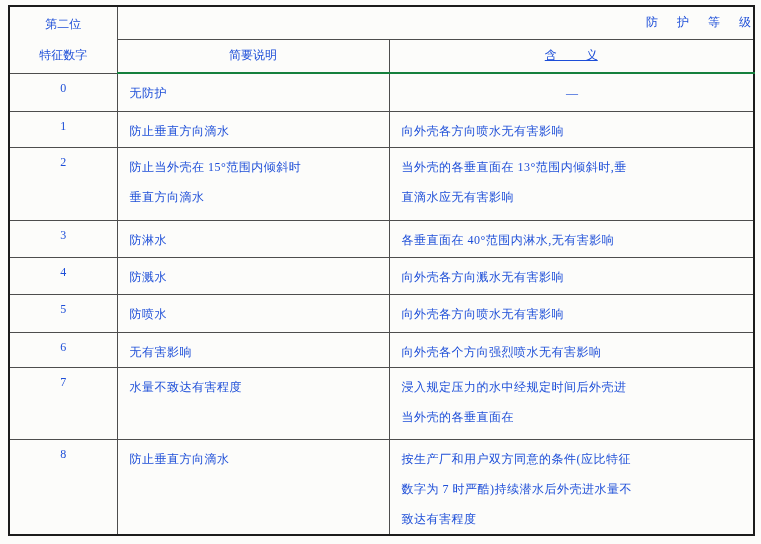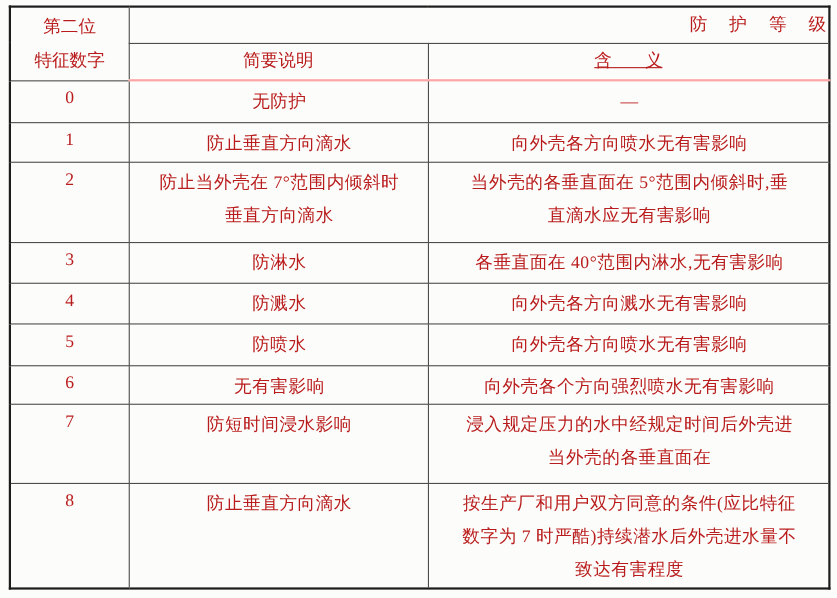--- a/index.html
+++ b/index.html
@@ -23,35 +23,35 @@
     border-collapse: collapse;
     table-layout: fixed;
     background: #fcfcfa;
   }
   table.ip-table col.w1 { width: 108px; }
   table.ip-table col.w2 { width: 272px; }
   table.ip-table col.w3 { width: 365px; }
 
   table.ip-table td {
     border: 1px solid #4d4d4d;
-    color: #b91c1c;
-    font-size: 16px;
+    color: #1d4ed8;
+    font-size: 12px;
     box-sizing: border-box;
   }
   
   table.ip-table { border: 2px solid #1c1c1c; }
   table.ip-table td.edge-l { border-left: 2px solid #1c1c1c; }
   table.ip-table td.edge-r { border-right: 2px solid #1c1c1c; }
   tr.hr1 td { border-top: 2px solid #1c1c1c; }
   tr.r8 td { border-bottom: 2px solid #1c1c1c; }
 
   
   tr.hr1 { height: 33px; }
   tr.hr2 { height: 34px; }
-  tr.hr2 td { border-bottom: 2px solid #fca5a5; }
+  tr.hr2 td { border-bottom: 2px solid #15803d; }
   td.head {
     text-align: center;
     vertical-align: middle;
     color: #242424;
   }
   td.c1head { line-height: 31px; }
   td.group { word-spacing: 14px; letter-spacing: 1px; text-align: right; }
   td.hanyi { word-spacing: 26px; text-decoration: underline; }
 
   
@@ -65,21 +65,21 @@
   tr.r7 { height: 72px; }
   tr.r8 { height: 96px; }
 
   td.num {
     text-align: center;
     vertical-align: top;
     padding-top: 7px;
     font-family: "Liberation Serif", "DejaVu Serif", serif;
   }
   td.txt {
-    text-align: center;
+    text-align: left;
     vertical-align: top;
     padding: 4px 10px 0 12px;
     line-height: 30px;
     white-space: pre-line;
     letter-spacing: 0.5px;
   }
   td.center { text-align: center; white-space: normal; }
 </style>
 </head>
 <body>
@@ -112,23 +112,23 @@
     </tr>
 
     <tr class="r1">
       <td class="num edge-l">1</td>
       <td class="txt">防止垂直方向滴水</td>
       <td class="txt edge-r">向外壳各方向喷水无有害影响</td>
     </tr>
 
     <tr class="r2">
       <td class="num edge-l">2</td>
-      <td class="txt">防止当外壳在 7°范围内倾斜时
+      <td class="txt">防止当外壳在 15°范围内倾斜时
 垂直方向滴水</td>
-      <td class="txt edge-r">当外壳的各垂直面在 5°范围内倾斜时,垂
+      <td class="txt edge-r">当外壳的各垂直面在 13°范围内倾斜时,垂
 直滴水应无有害影响</td>
     </tr>
 
     <tr class="r3">
       <td class="num edge-l">3</td>
       <td class="txt">防淋水</td>
       <td class="txt edge-r">各垂直面在 40°范围内淋水,无有害影响</td>
     </tr>
 
     <tr class="r4">
@@ -144,21 +144,21 @@
     </tr>
 
     <tr class="r6">
       <td class="num edge-l">6</td>
       <td class="txt">无有害影响</td>
       <td class="txt edge-r">向外壳各个方向强烈喷水无有害影响</td>
     </tr>
 
     <tr class="r7">
       <td class="num edge-l">7</td>
-      <td class="txt">防短时间浸水影响</td>
+      <td class="txt">水量不致达有害程度</td>
       <td class="txt edge-r">浸入规定压力的水中经规定时间后外壳进
 当外壳的各垂直面在</td>
     </tr>
 
     <tr class="r8">
       <td class="num edge-l">8</td>
       <td class="txt">防止垂直方向滴水</td>
       <td class="txt edge-r">按生产厂和用户双方同意的条件(应比特征
 数字为 7 时严酷)持续潜水后外壳进水量不
 致达有害程度</td>

